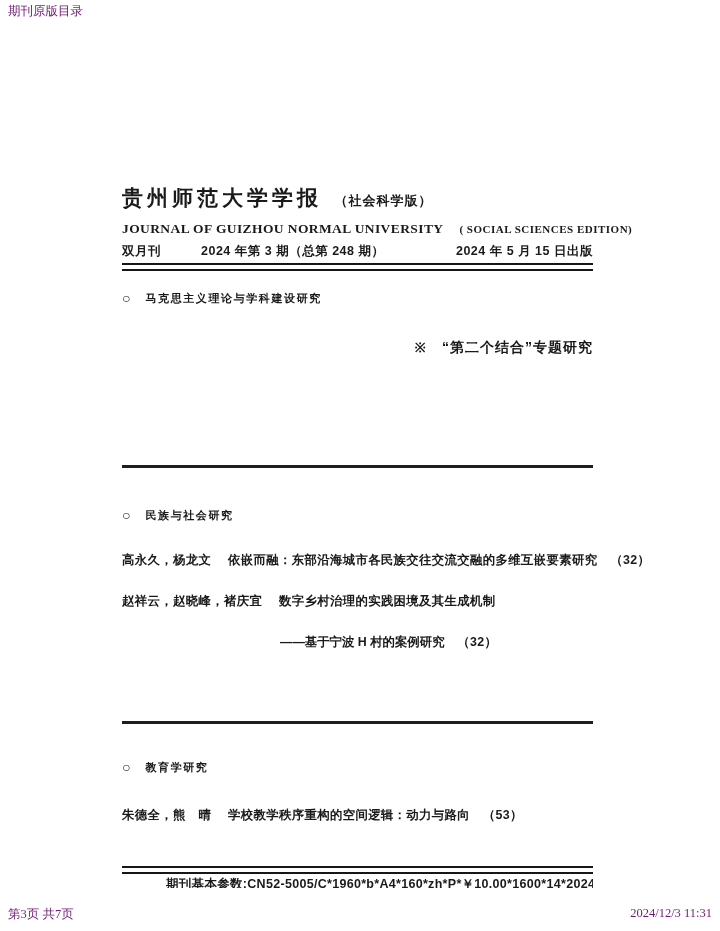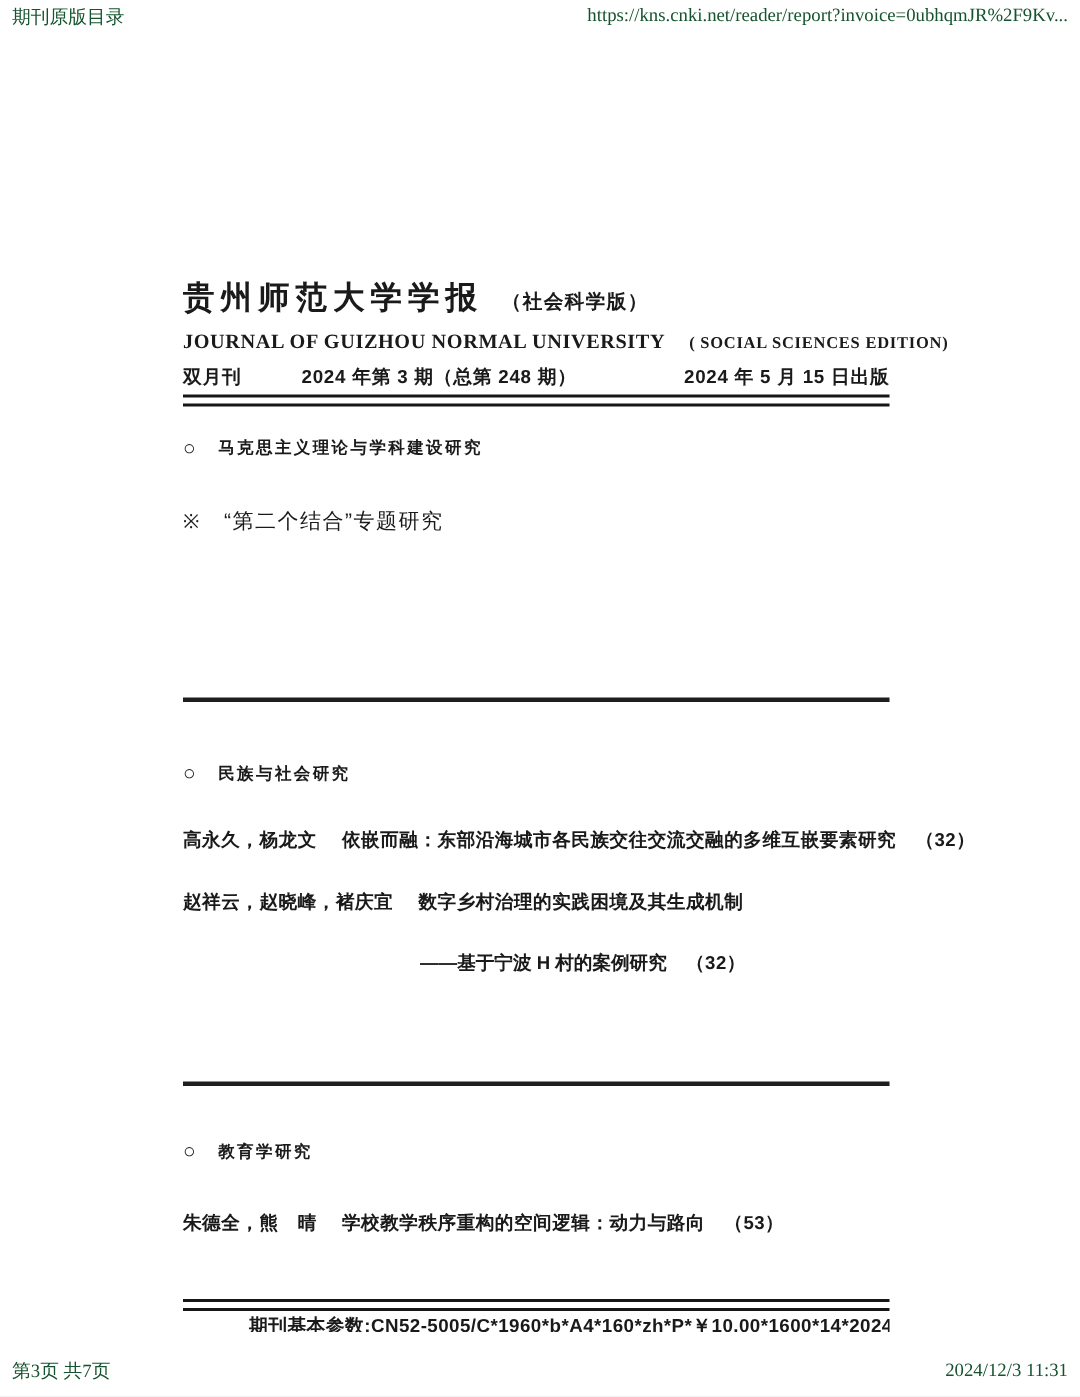--- a/index.html
+++ b/index.html
@@ -6,21 +6,21 @@
   .screen {
     position:relative; width:720px; height:931px; margin:0 auto;
     background:#ffffff; overflow:hidden;
     font-family:"Liberation Sans", sans-serif; color:#1a1a1a;
   }
   
   .chrome {
     position:absolute; left:8px; right:8px;
     display:flex; justify-content:space-between;
     font-family:"Liberation Serif", serif;
-    font-size:12.5px; color:#14532d; white-space:nowrap;
+    font-size:12.5px; color:#701a75; white-space:nowrap;
   }
   .chrome.top { top:3px; }
   .chrome.bottom { top:906px; }
 
   
   .doc { position:absolute; left:122px; top:0; width:471px; height:931px; }
   .row { position:absolute; left:0; right:0; white-space:nowrap; }
 
   #title-row { top:184px; }
   .cn-title   { font-size:21px; font-weight:700; letter-spacing:4px; }
@@ -44,21 +44,21 @@
   #rule-mid-1 { top:465px; }
   #rule-mid-2 { top:721px; }
 
   .section-header { display:flex; align-items:center; font-weight:700; }
   .section-marker { font-size:14px; font-weight:400; color:#222; }
   .section-title  { font-size:11px; margin-left:15px; letter-spacing:1.6px; }
   #sec1 { top:290px; }
   #sec2 { top:507px; }
   #sec3 { top:759px; }
 
-  #subsection-row { top:338px; font-weight:400; }
+  #subsection-row { top:338px; font-weight:700;text-align:right; }
   .sub-marker { font-size:13px; }
   .sub-title  { font-size:14px; margin-left:12px; letter-spacing:1px; }
 
   .article { font-size:12.4px; font-weight:700; letter-spacing:0.35px; }
   .article .atitle { margin-left:13px; }
   .article .page   { margin-left:9px;  }
   #art1 { top:381px; }
   #art2 { top:422px; }
   #art3 { top:552px; }
   #art4 { top:593px; }
@@ -73,21 +73,20 @@
     line-height:14px; letter-spacing:0.3px;
   }
 </style>
 </head>
 <body>
 
 <div class="screen">
 
   <div class="chrome top">
     <span>期刊原版目录</span>
-    <span>https://kns.cnki.net/reader/report?invoice=0ubhqmJR%2F9Kv...</span>
   </div>
 
   <div class="doc">
 
     <div class="row" id="english-row">
       <span class="en-title">JOURNAL OF GUIZHOU NORMAL UNIVERSITY</span>
       <span class="en-edition">( SOCIAL SCIENCES EDITION)</span>
     </div>
 
     <div class="row" id="title-row">

